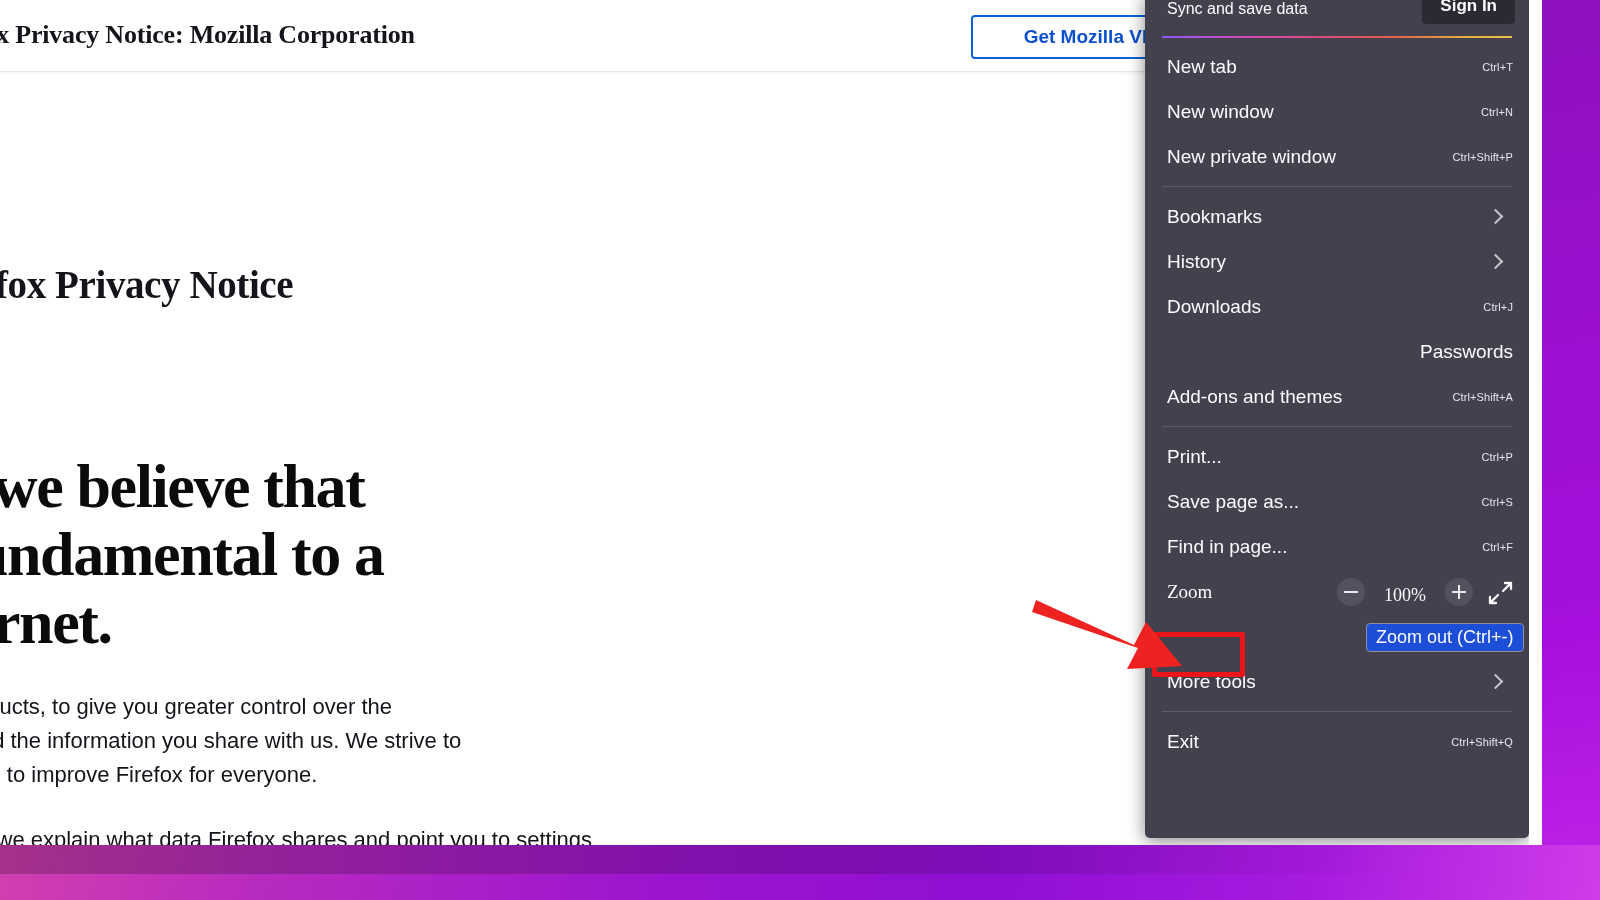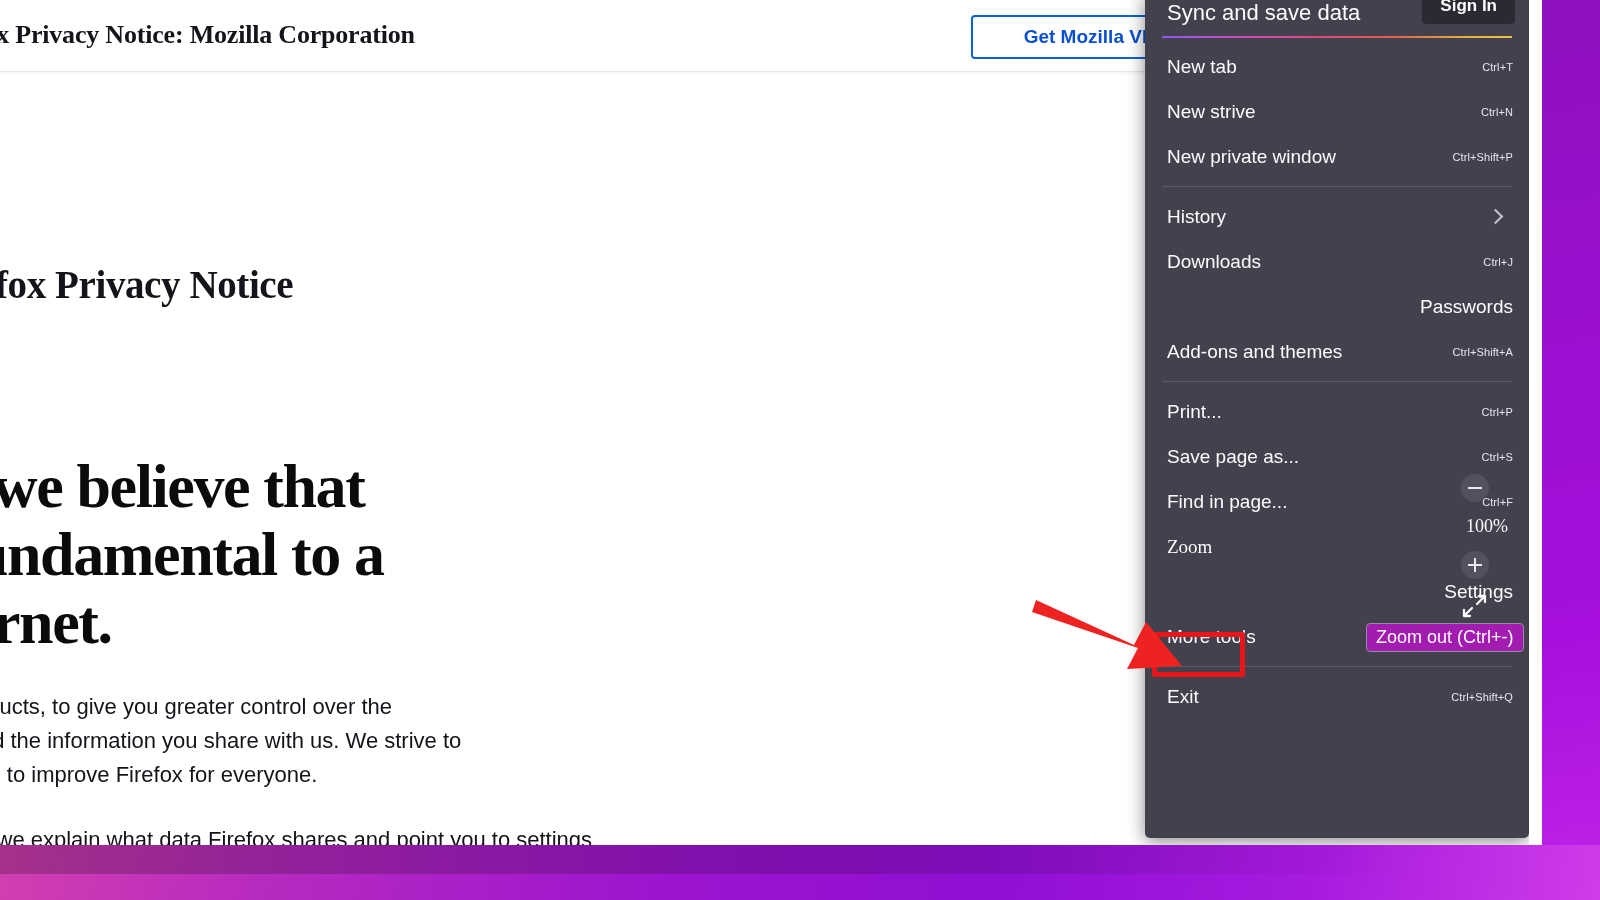--- a/index.html
+++ b/index.html
@@ -148,21 +148,21 @@
     overflow: hidden;
   }
 
   .menu-sync {
     position: relative;
     height: 52px;
   }
   .menu-sync-label {
     position: absolute;
     left: 22px; top: 8px;
-    font-size: 22px;
+    font-size: 16px;
     color: #fbfbfe;
     white-space: nowrap;
   }
   .signin-btn {
     position: absolute;
     right: 14px; top: -4px;
     height: 36px;
     padding: 0 18px;
     background: #2b2a33;
     border-radius: 4px;
@@ -220,23 +220,22 @@
     display: flex;
     align-items: center;
     padding: 0 16px 0 22px;
     font-size: 19px;
     color: #fbfbfe;
     font-family: Liberation Serif, serif;
   }
   .zoom-controls {
     margin-left: auto;
     display: flex;
-    align-items: flex-start;
+    align-items: flex-end;
     gap: 14px;
-    flex-direction: column;
   }
   .zbtn {
     width: 28px; height: 28px;
     border-radius: 50%;
     background: #52515d;
     position: relative;
   }
   .zbtn::before {
     content: "";
     position: absolute;
@@ -273,21 +272,21 @@
     z-index: 44;
     pointer-events: none;
   }
 
   
   .tooltip {
     position: absolute;
     left: 1366px; top: 623px;
     height: 29px;
     padding: 0 9px;
-    background: #a21caf;
+    background: #1d4ed8;
     border: 1px solid #8f8f9d;
     border-radius: 4px;
     color: #fbfbfe;
     font-size: 18px;
     line-height: 27px;
     white-space: nowrap;
     z-index: 46;
   }
 
   
@@ -335,32 +334,36 @@
       <div class="signin-btn">Sign In</div>
       <div class="accent-line"></div>
     </div>
 
     <div>
       <div class="menu-item">
         <span class="label">New tab</span>
         <span class="shortcut">Ctrl+T</span>
       </div>
       <div class="menu-item">
-        <span class="label">New strive</span>
+        <span class="label">New window</span>
         <span class="shortcut">Ctrl+N</span>
       </div>
       <div class="menu-item">
         <span class="label">New private window</span>
         <span class="shortcut">Ctrl+Shift+P</span>
       </div>
     </div>
 
     <div class="menu-sep"></div>
 
     <div>
+      <div class="menu-item">
+        <span class="label">Bookmarks</span>
+        <span class="chev"></span>
+      </div>
       <div class="menu-item">
         <span class="label">History</span>
         <span class="chev"></span>
       </div>
       <div class="menu-item">
         <span class="label">Downloads</span>
         <span class="shortcut">Ctrl+J</span>
       </div>
       <div class="menu-item">
         <span class="label">Passwords</span>

